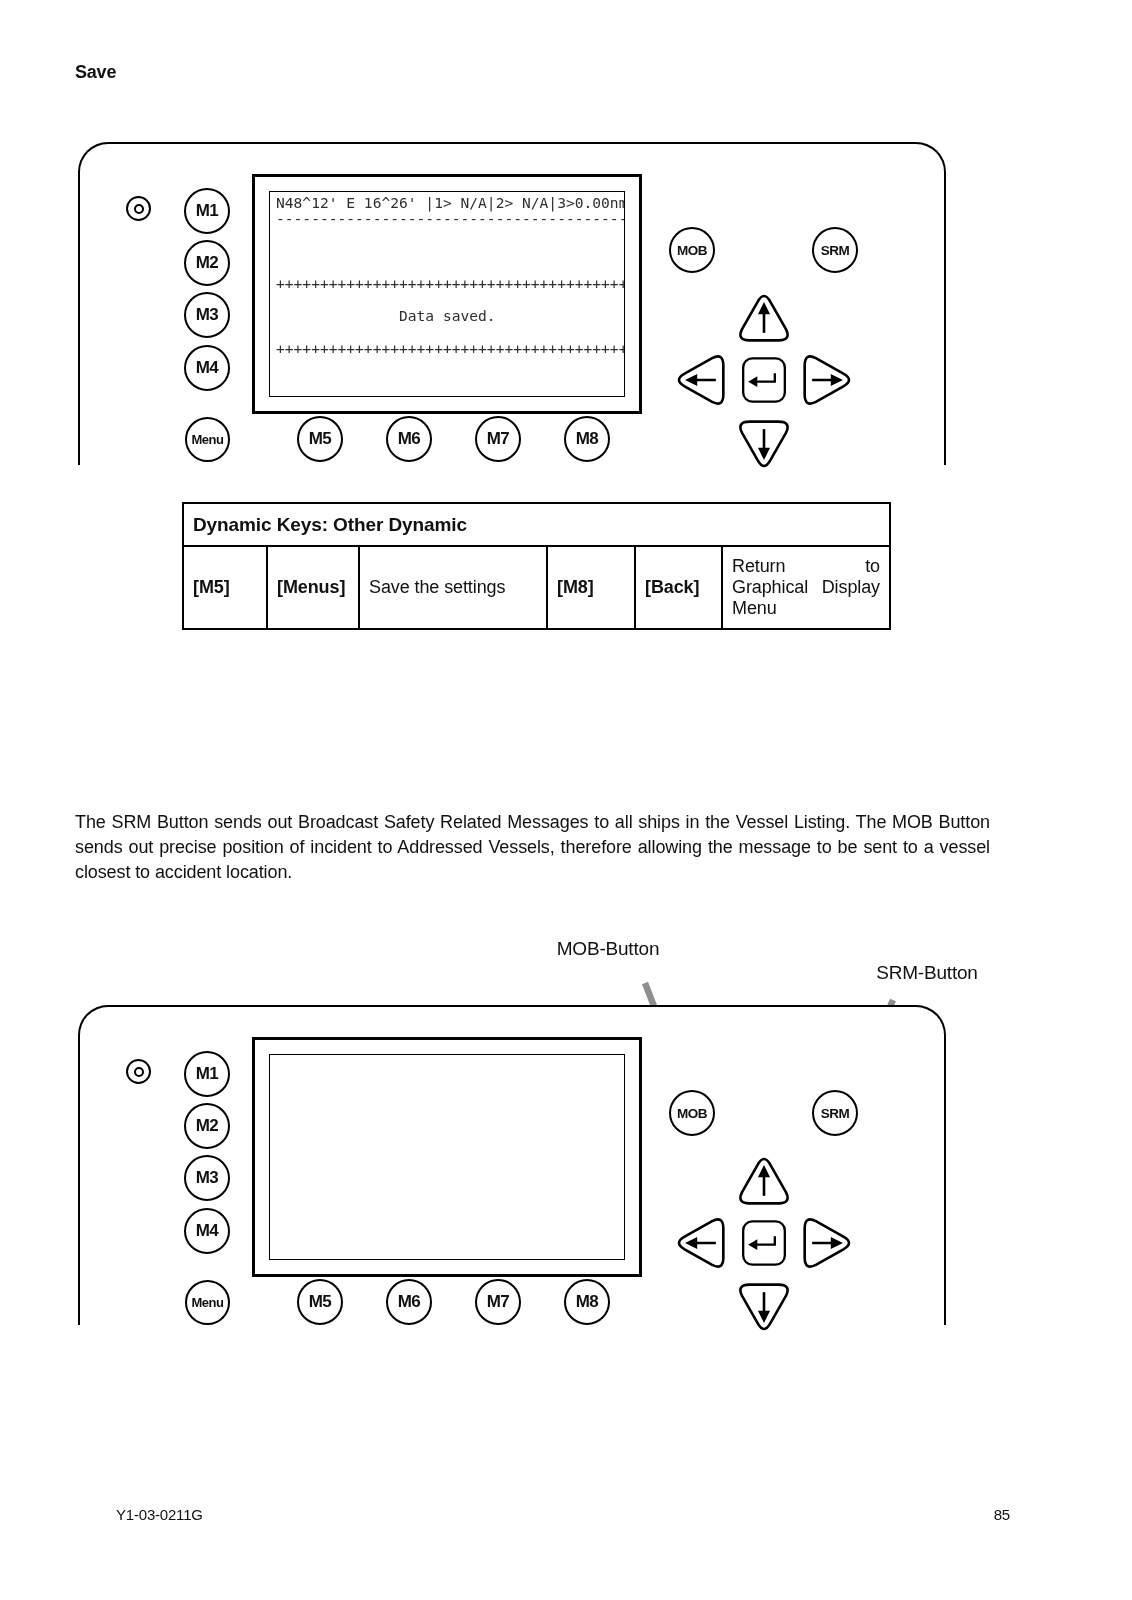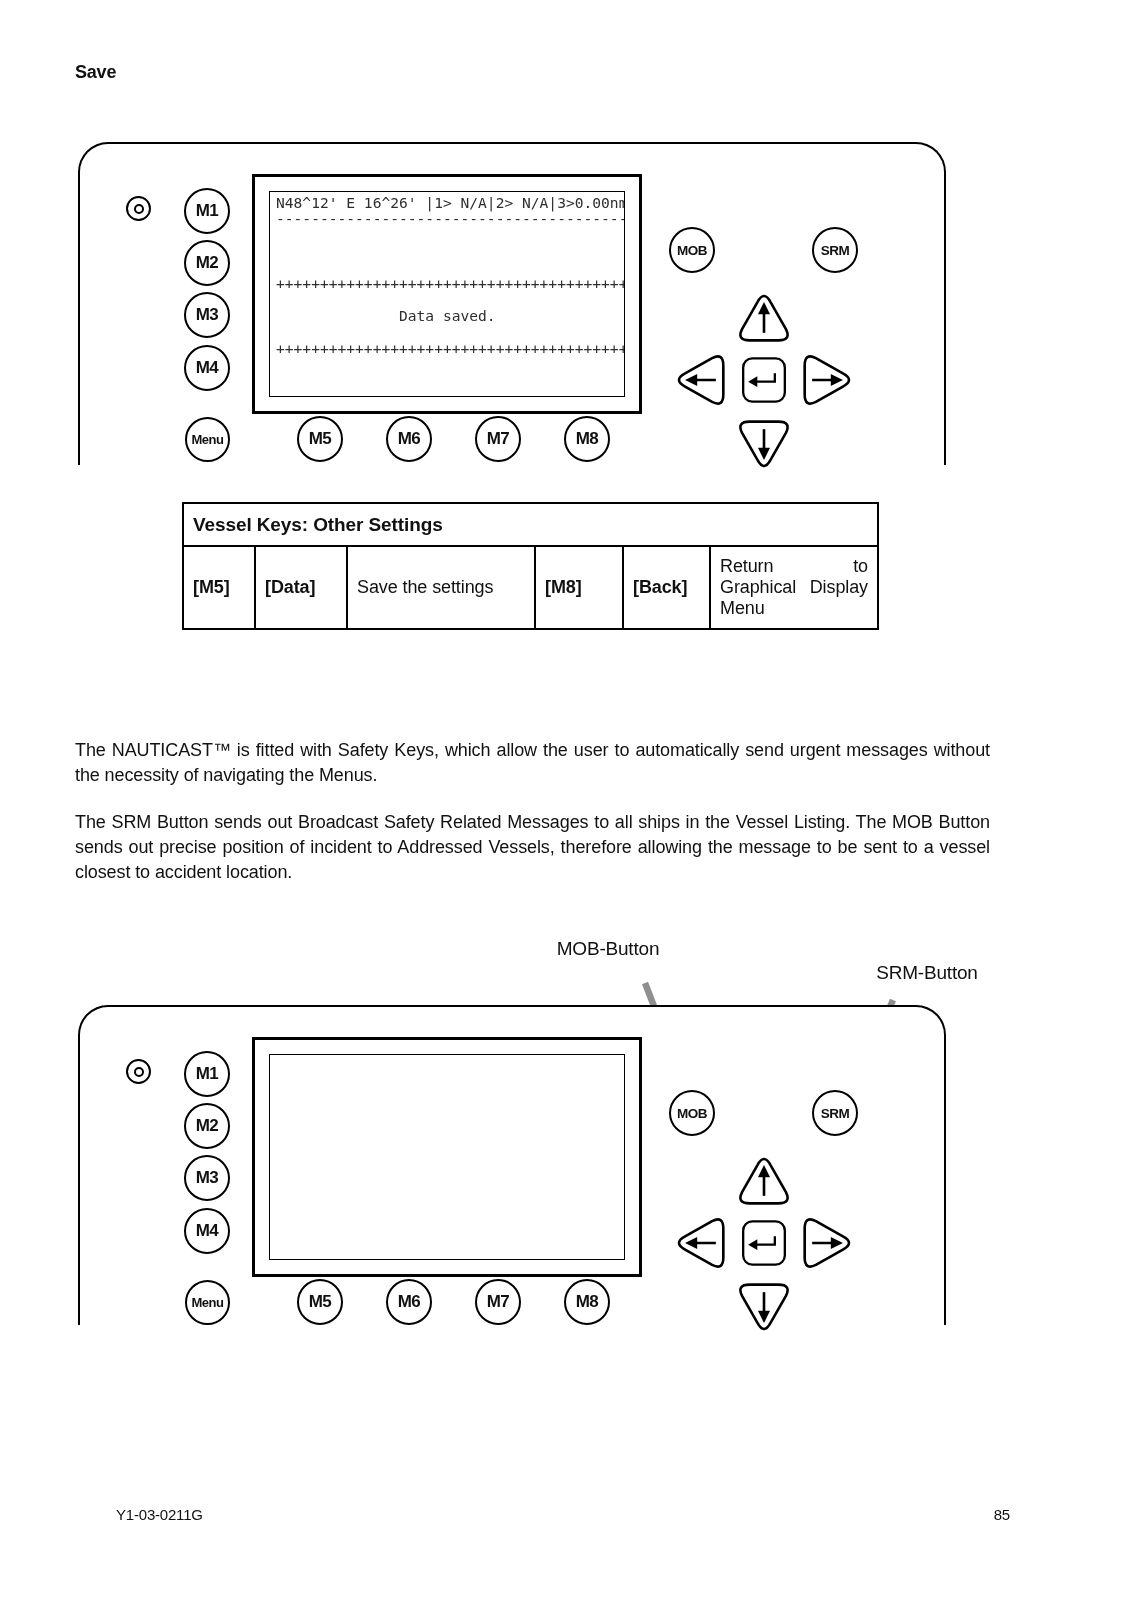--- a/index.html
+++ b/index.html
@@ -150,34 +150,33 @@
     <div class="key menu" style="left:105px; top:273px;">Menu</div>
     <div class="key m" style="left:217px; top:272px;">M5</div>
     <div class="key m" style="left:306px; top:272px;">M6</div>
     <div class="key m" style="left:395px; top:272px;">M7</div>
     <div class="key m" style="left:484px; top:272px;">M8</div>
   </div>
 
   <table class="dyn-table">
     <tbody>
         <tr>
-          <td colspan="6" class="th">Vessel Keys: Other Settings</td>
+          <td colspan="6" class="th">Dynamic Keys: Other Dynamic</td>
         </tr>
     <tr class="dr">
-      <td class="b" style="width:72px;">[M5]</td>
-      <td class="b" style="width:92px;">[Data]</td>
+      <td class="b" style="width:84px;">[M5]</td>
+      <td class="b" style="width:92px;">[Menus]</td>
       <td style="width:188px;">Save the settings</td>
       <td class="b" style="width:88px;">[M8]</td>
       <td class="b" style="width:87px;">[Back]</td>
       <td class="just" style="width:168px;">Return to Graphical Display Menu</td>
     </tr>
   </tbody>
     </table>
 
-  <div class="para" id="safety-para1">The NAUTICAST™ is fitted with Safety Keys, which allow the user to automatically send urgent messages without the necessity of navigating the Menus.</div>
   <div class="para" id="safety-para2">The SRM Button sends out Broadcast Safety Related Messages to all ships in the Vessel Listing. The MOB Button sends out precise position of incident to Addressed Vessels, therefore allowing the message to be sent to a vessel closest to accident location.</div>
 
   <div class="figlabel" id="mob-label">MOB-Button</div>
   <div class="figlabel" id="srm-label">SRM-Button</div>
   <svg id="ann-arrows" viewBox="0 0 460 175">
     <defs>
       <marker id="ah" markerWidth="4.6" markerHeight="4" refX="3.6" refY="2" orient="auto">
         <path d="M0,0 L4.6,2 L0,4 Z" fill="#8f8f8f"></path>
       </marker>
     </defs>

